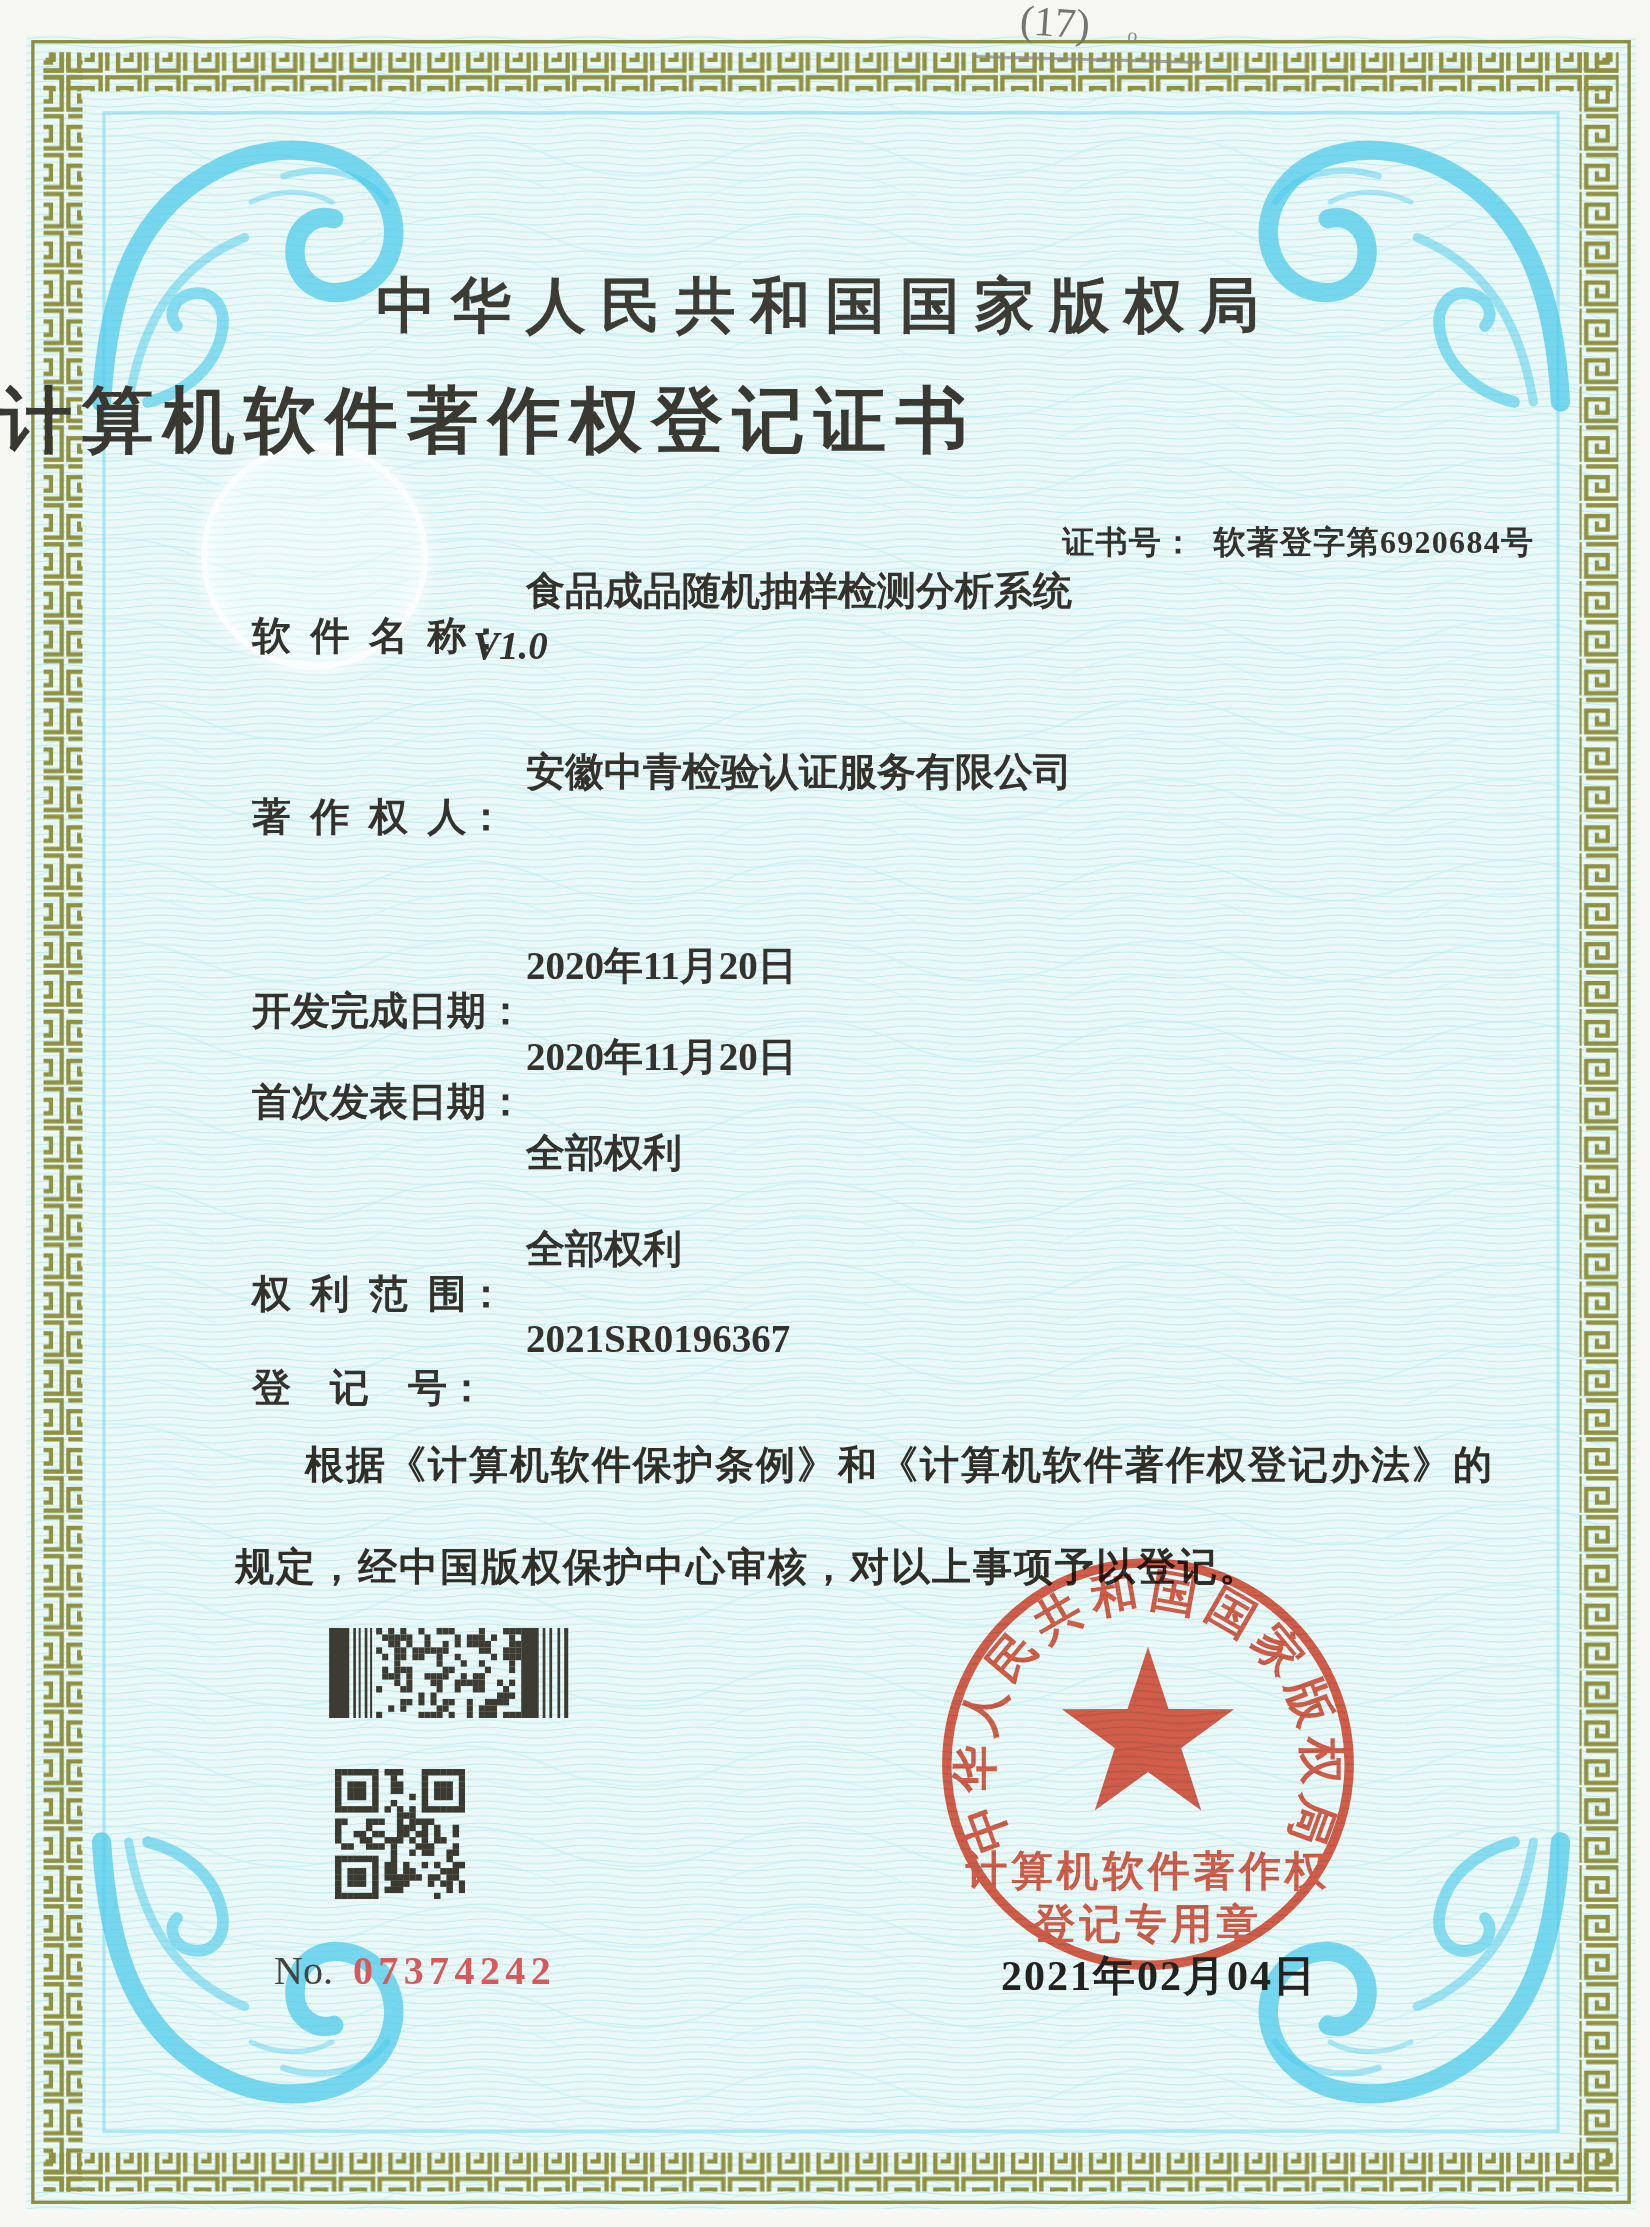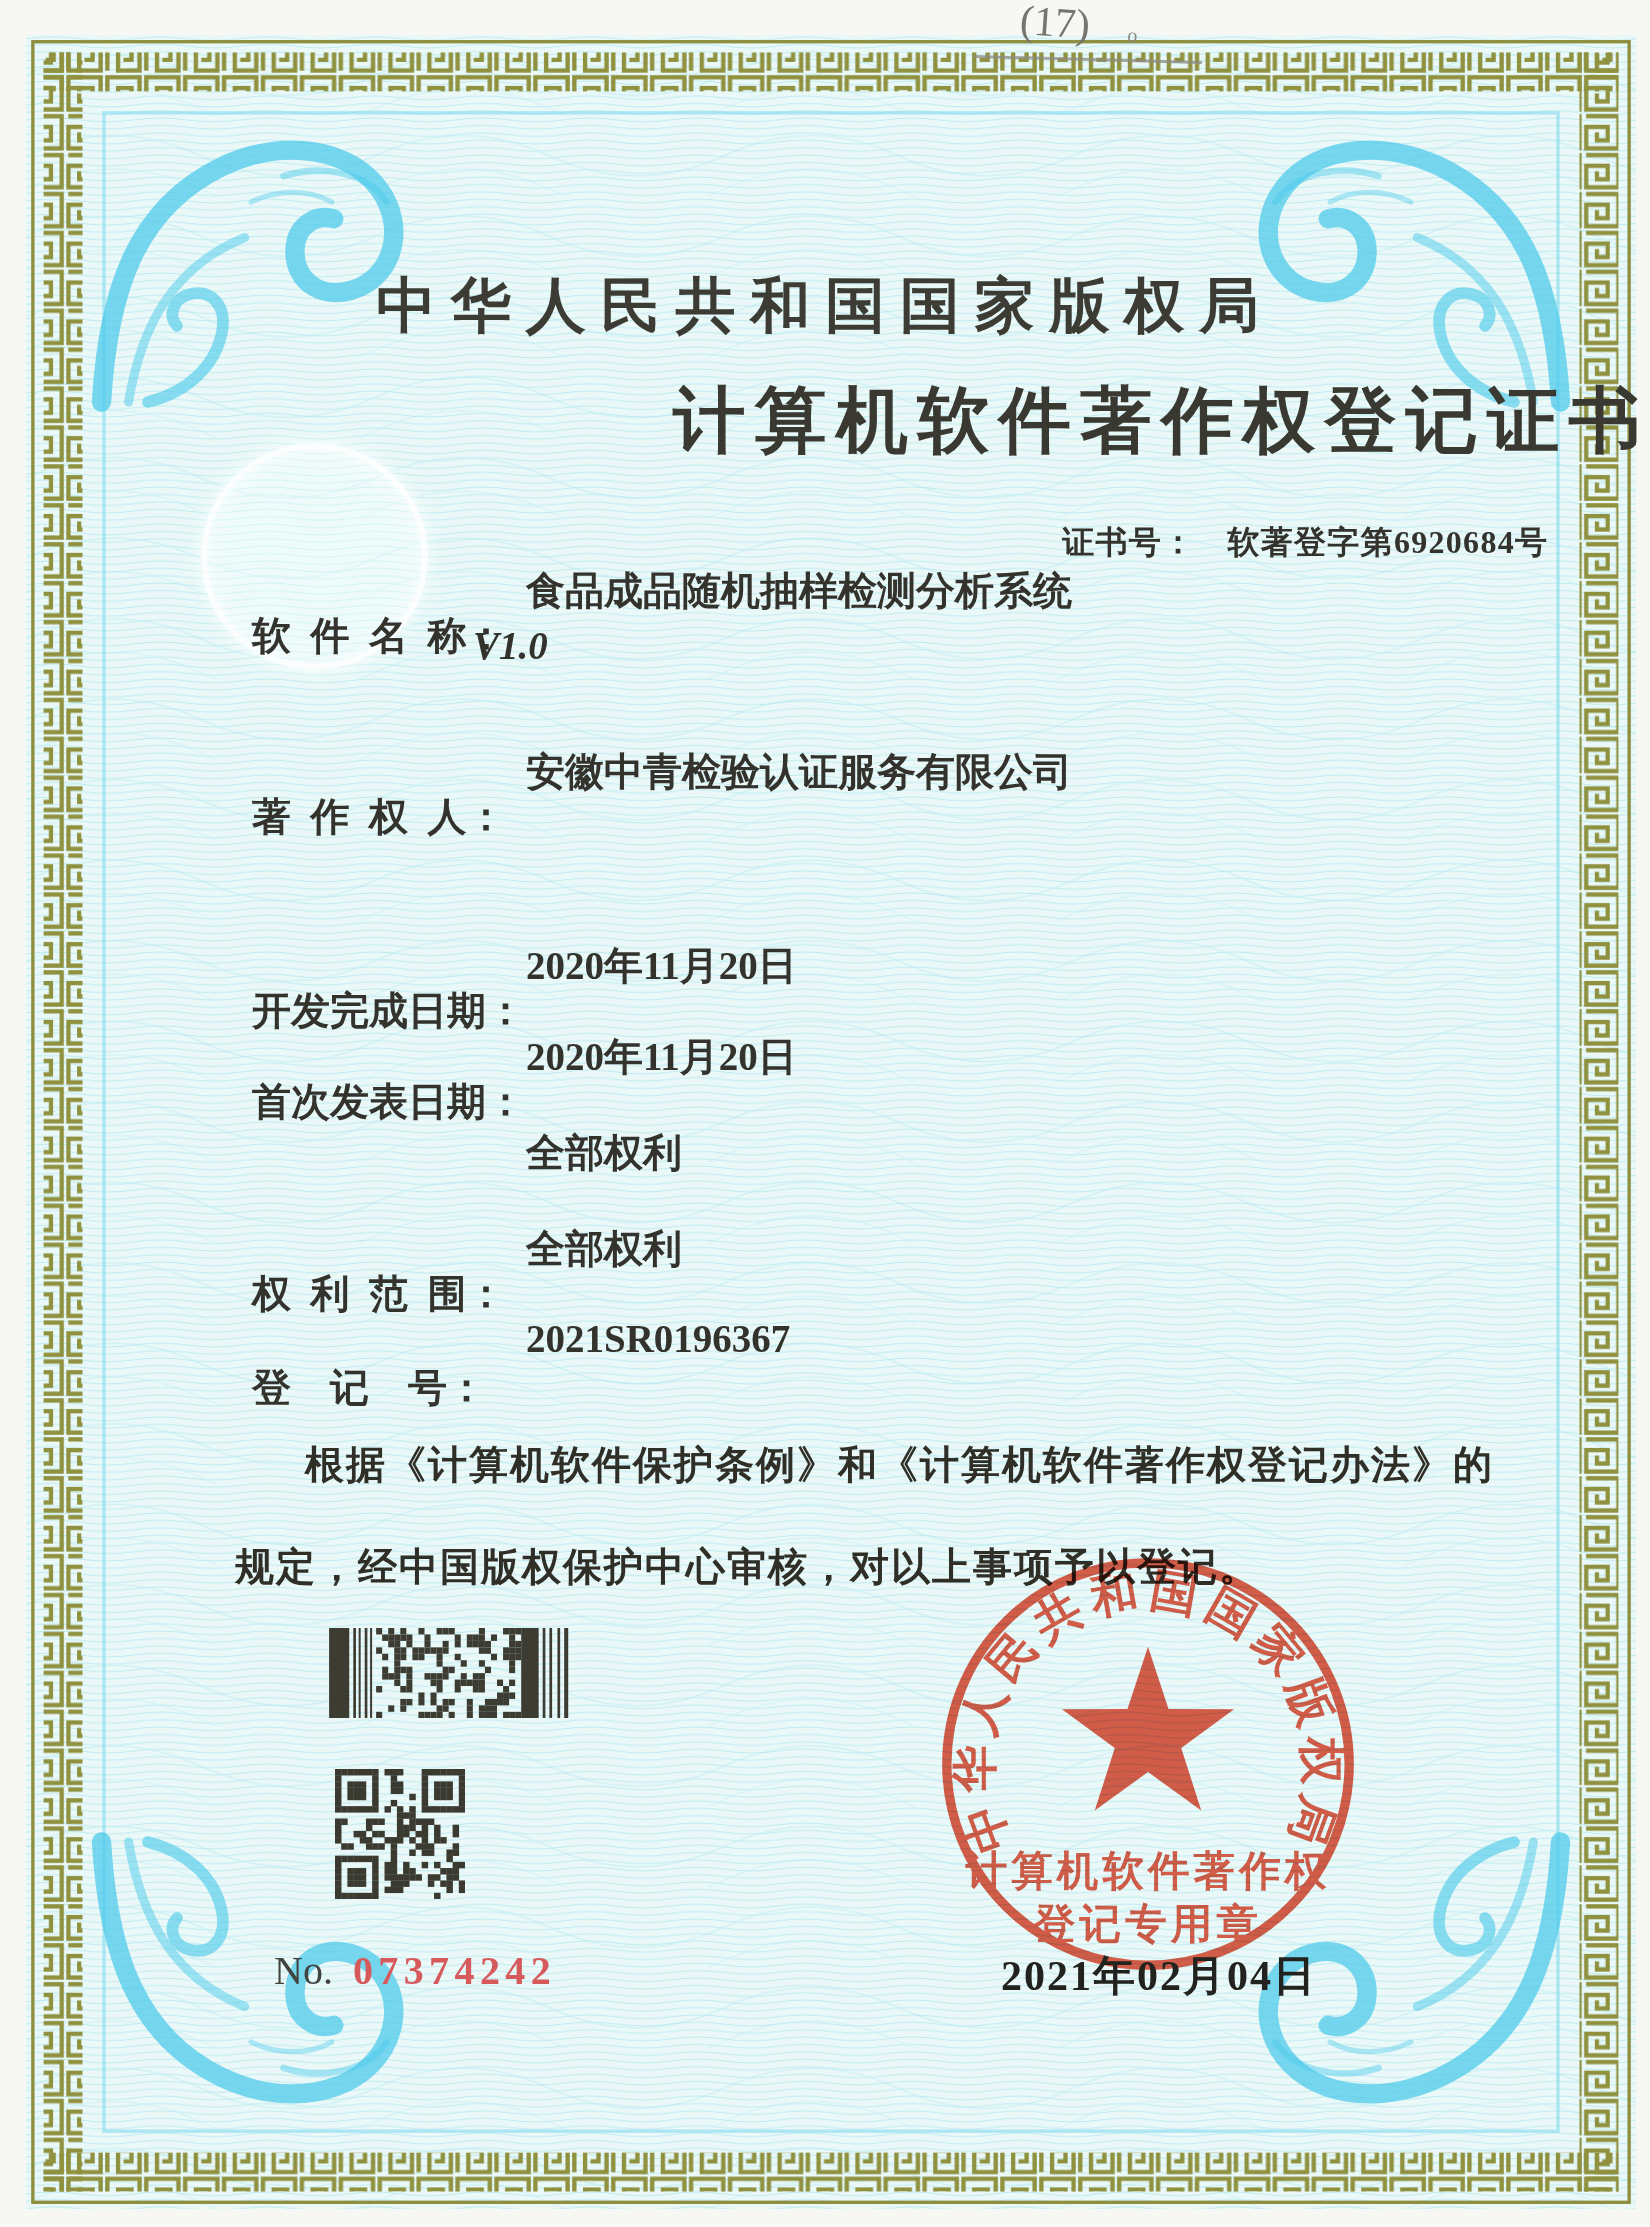--- a/index.html
+++ b/index.html
@@ -24,25 +24,25 @@
     background:rgba(248,254,254,0.35);
     box-shadow:0 0 17.4px rgba(255,255,255,0.8), inset 0 0 20px rgba(255,255,255,0.7);
   }
   
   .t{position:absolute;color:#33322c;font-weight:700;white-space:pre;}
   .authority{
     left:0;right:0;top:266px;text-align:center;
     font-size:60px;letter-spacing:14.8px;color:#3d3c34;
   }
   .cert-title{
-    left:0;right:0;top:373px;text-align:right;
+    left:0;right:0;top:373px;text-align:left;
     font-size:72px;letter-spacing:9.4px;color:#3a3931;
   }
   .certno-row{left:1025px;top:484px;font-size:32px;letter-spacing:1.3px;}
-  .certno-row .val{margin-left:32px;}
+  .certno-row .val{margin-left:18px;}
   .field-row{left:213px;font-size:39px;}
   .field-row .lbl{display:inline-block;min-width:268px;}
   .field-row .val{position:absolute;left:313px;top:0;white-space:pre;}
   .value2{left:473px;font-size:39px;font-style:italic;}
   .statement{position:absolute;left:211px;top:1414px;width:1295px;
     font-size:39px;line-height:102px;font-weight:700;color:#2f2e27;letter-spacing:2px;margin-left:24px;}
   .statement .ln1{text-indent:70px;}
   
   .barcode{position:absolute;left:329px;top:1628px;width:242px;height:90px;}
   .qrcode{position:absolute;left:335px;top:1769px;width:130px;height:130px;}

